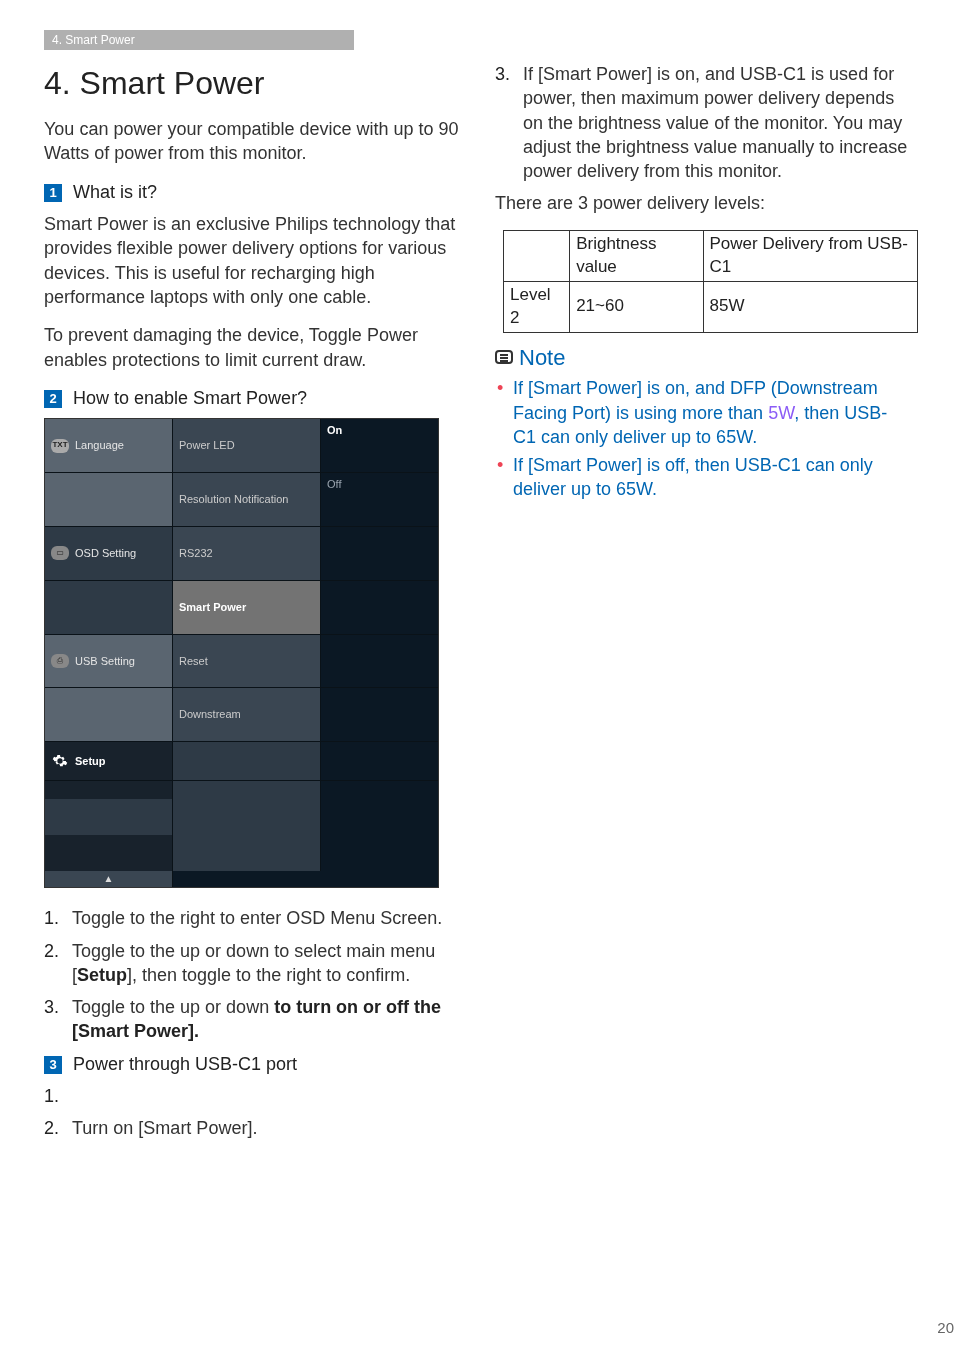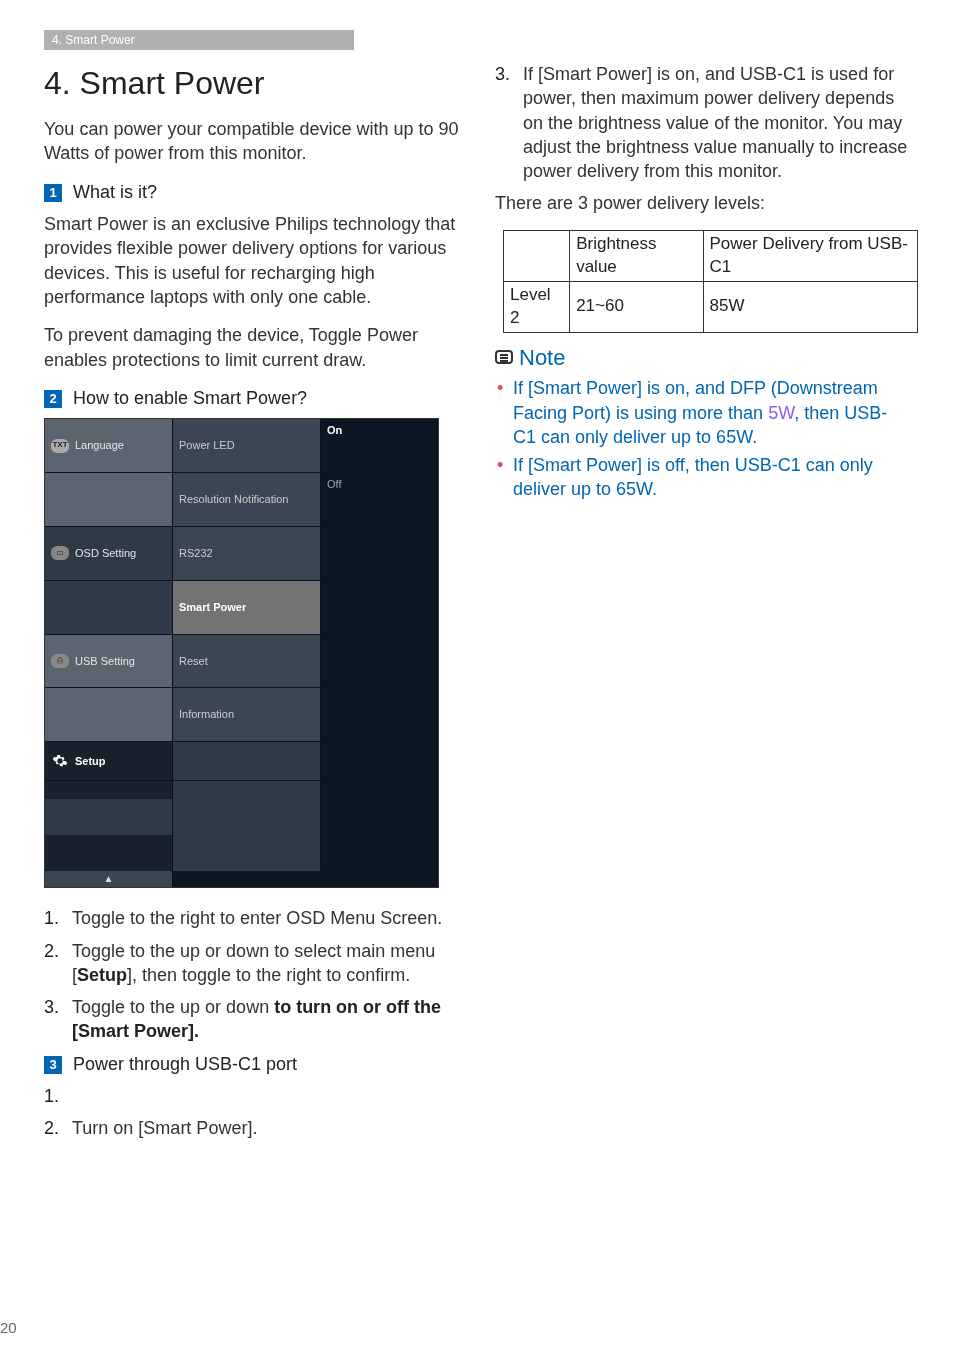--- a/index.html
+++ b/index.html
@@ -115,21 +115,21 @@
   .osd-icon.gear svg { width:16px; height:16px; }
   .osd-spacer-row { height: 18px; display:flex; }
   .osd-spacer-row .sp-left { width:128px; border-right:1px solid #0a1218; }
   .osd-spacer-row .sp-mid { width:148px; border-right:1px solid #0a1218; background:#2e3a46; }
   .osd-spacer-row .sp-right { flex:1; background:#0b1824; }
   .osd-spacer-row.alt .sp-left { background:#2e3a46; }
   .osd-spacer-row.alt2 .sp-left { background:#18222c; }
   .osd-footer { height:16px; display:flex; }
   .osd-footer .f-left { width:128px; background:#3a4652; text-align:center; color:#ddd; border-right:1px solid #0a1218; font-size:10px; line-height:16px;}
   .osd-footer .f-rest { flex:1; background:#0b1824; }
-  .page-num { position: absolute; bottom: 16px; left: 0; right: 0; text-align: left; color: #666; font-size: 15px; }
+  .page-num { position: absolute; bottom: 16px; left: 0; right: 0; text-align: right; color: #666; font-size: 15px; }
   .semibold { font-weight:600; color:#222; }
 </style>
 </head>
 <body>
 
 <div class="header-tab">4. Smart Power</div>
 
 <div class="columns">
 
   <div class="col">
@@ -178,21 +178,21 @@
       <div class="osd-row">
         <div class="osd-left light">
           <span class="osd-icon">⎙</span>
           <span>USB Setting</span>
         </div>
         <div class="osd-mid">Reset</div>
         <div class="osd-right"></div>
       </div>
       <div class="osd-row">
         <div class="osd-left light"></div>
-        <div class="osd-mid">Information</div>
+        <div class="osd-mid">Downstream</div>
         <div class="osd-right"></div>
       </div>
       <div class="osd-row">
         <div class="osd-left active">
           <span class="osd-icon gear">
             <svg viewBox="0 0 24 24" fill="#fff">
                 <path d="M12 8a4 4 0 100 8 4 4 0 000-8zm9 4a7 7 0 01-.1 1.2l2 1.6-2 3.4-2.4-1a7 7 0 01-2 .1l-.4 2.6h-4l-.4-2.6a7 7 0 01-2-1.1l-2.4 1-2-3.4 2-1.6A7 7 0 013 12a7 7 0 01.1-1.2l-2-1.6 2-3.4 2.4 1a7 7 0 012-1.1L8 3h4l.4 2.6a7 7 0 012 1.1l2.4-1 2 3.4-2 1.6c.1.4.2.8.2 1.3z"></path>
               </svg>
           </span>
           <span>Setup</span>

